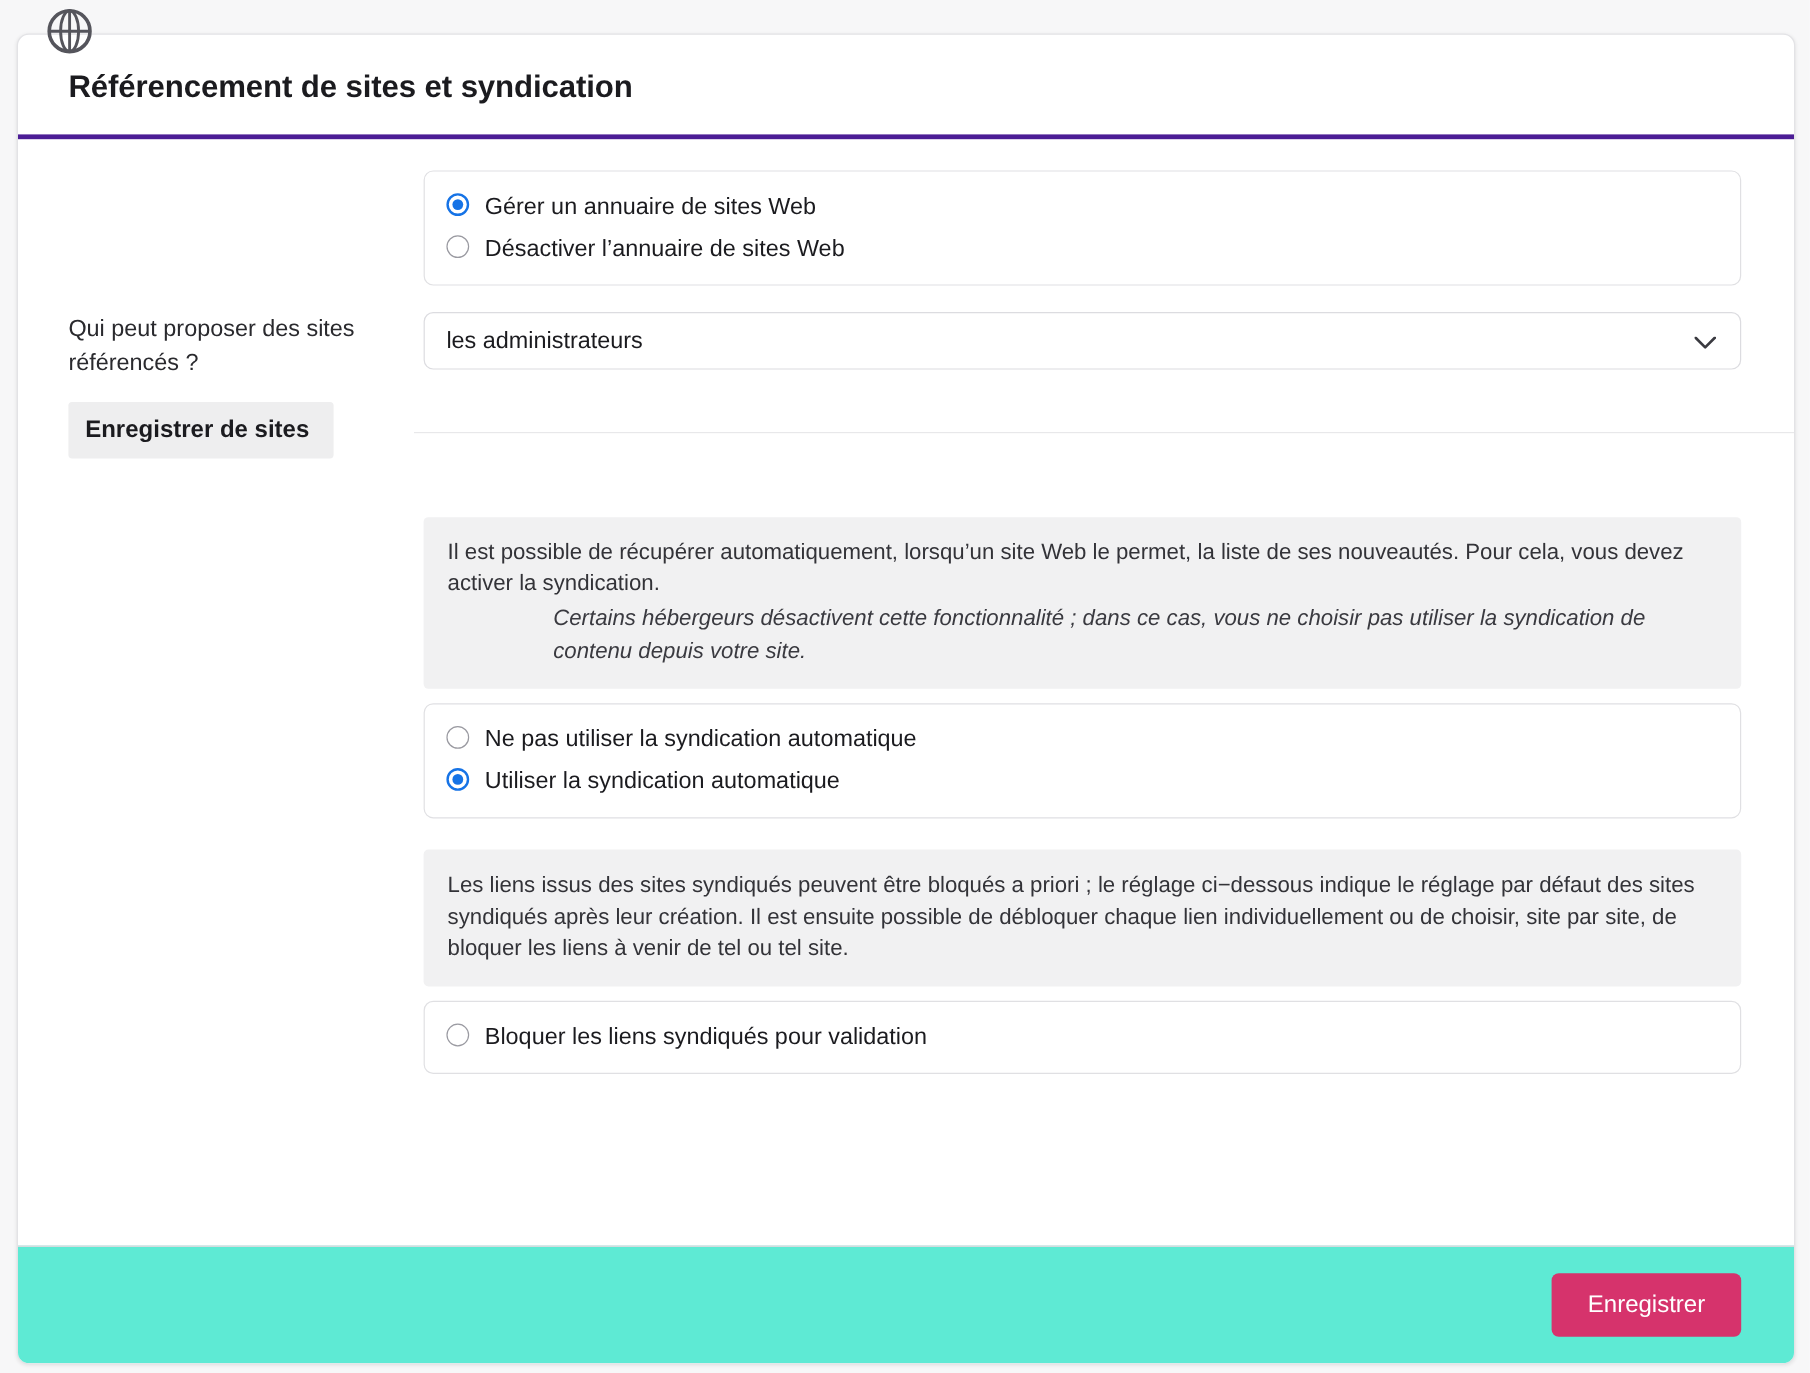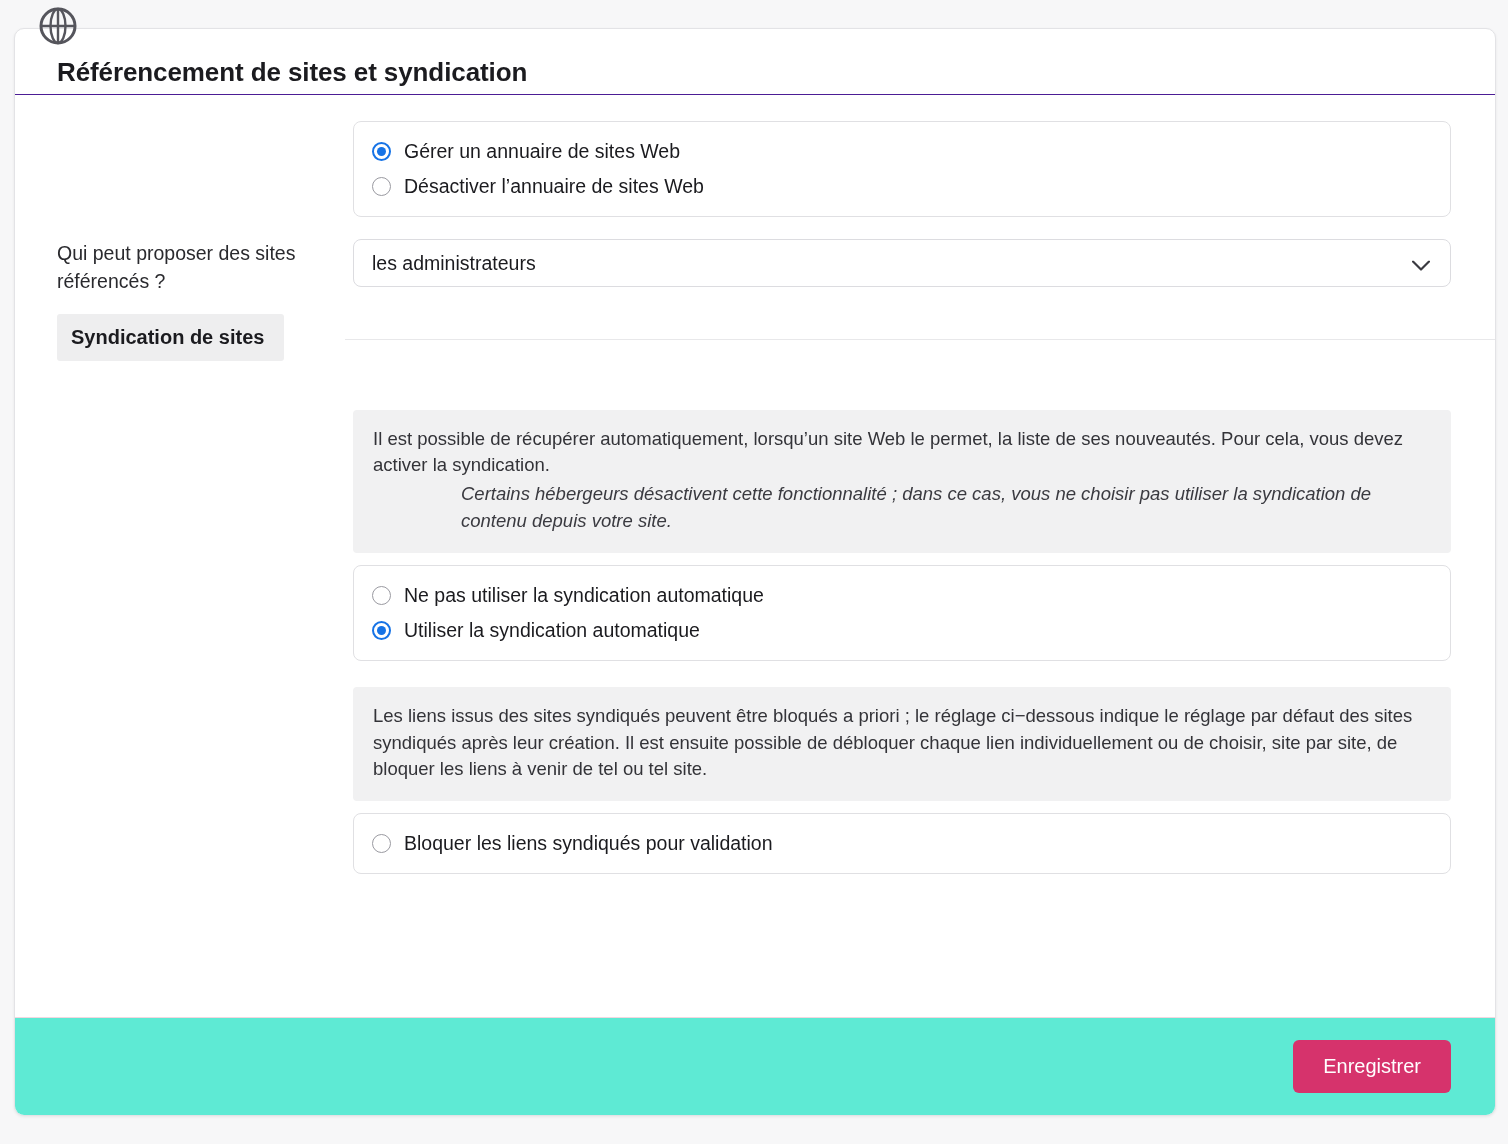--- a/index.html
+++ b/index.html
@@ -29,22 +29,22 @@
   .globe-icon {
     position: absolute;
     left: 34px;
     top: 2px;
     width: 48px;
     height: 48px;
     z-index: 5;
   }
 
   .panel-header {
-    padding: 28px 0 6px 42px;
-    border-bottom: 1px solid #4c1d95;
+    padding: 28px 0 24px 42px;
+    border-bottom: 4px solid #4c1d95;
   }
   .panel-title {
     font-size: 26px;
     font-weight: bold;
     color: #1b1b1f;
     letter-spacing: -0.1px;
   }
 
   .panel-body {
     position: relative;
@@ -74,21 +74,21 @@
 
   .radio-group {
     border: 1px solid #e0e0e3;
     border-radius: 8px;
     padding: 12px 0 12px 0;
     background: #fff;
   }
 
   .radio-item {
     display: flex;
-    align-items: center;
+    align-items: flex-start;
     padding: 6px 18px;
     cursor: pointer;
   }
   .radio-mark {
     width: 19px;
     height: 19px;
     border-radius: 50%;
     border: 1.6px solid #9a9aa1;
     background: #fff;
     box-sizing: border-box;
@@ -249,21 +249,21 @@
               <polyline points="1,1 9,9 17,1" fill="none" stroke="#3a3a40" stroke-width="2.2" stroke-linecap="round" stroke-linejoin="round"></polyline>
             </svg>
           </span>
         </div>
       </div>
     </div>
 
     <div class="gap-d"></div>
 
     <div style="position:relative;">
-      <div class="section-tab">Syndication de sites</div>
+      <div class="section-tab">Enregistrer de sites</div>
       <div class="section-divider" style="margin-top:-22px;"></div>
     </div>
 
     <div class="gap-c"></div>
 
     <div class="row">
       <div class="label-col"></div>
       <div class="field-col">
         <div class="info-box">
           <span>Il est possible de récupérer automatiquement, lorsqu’un site Web le permet, la liste de ses nouveautés. Pour cela, vous devez activer la syndication.</span>

